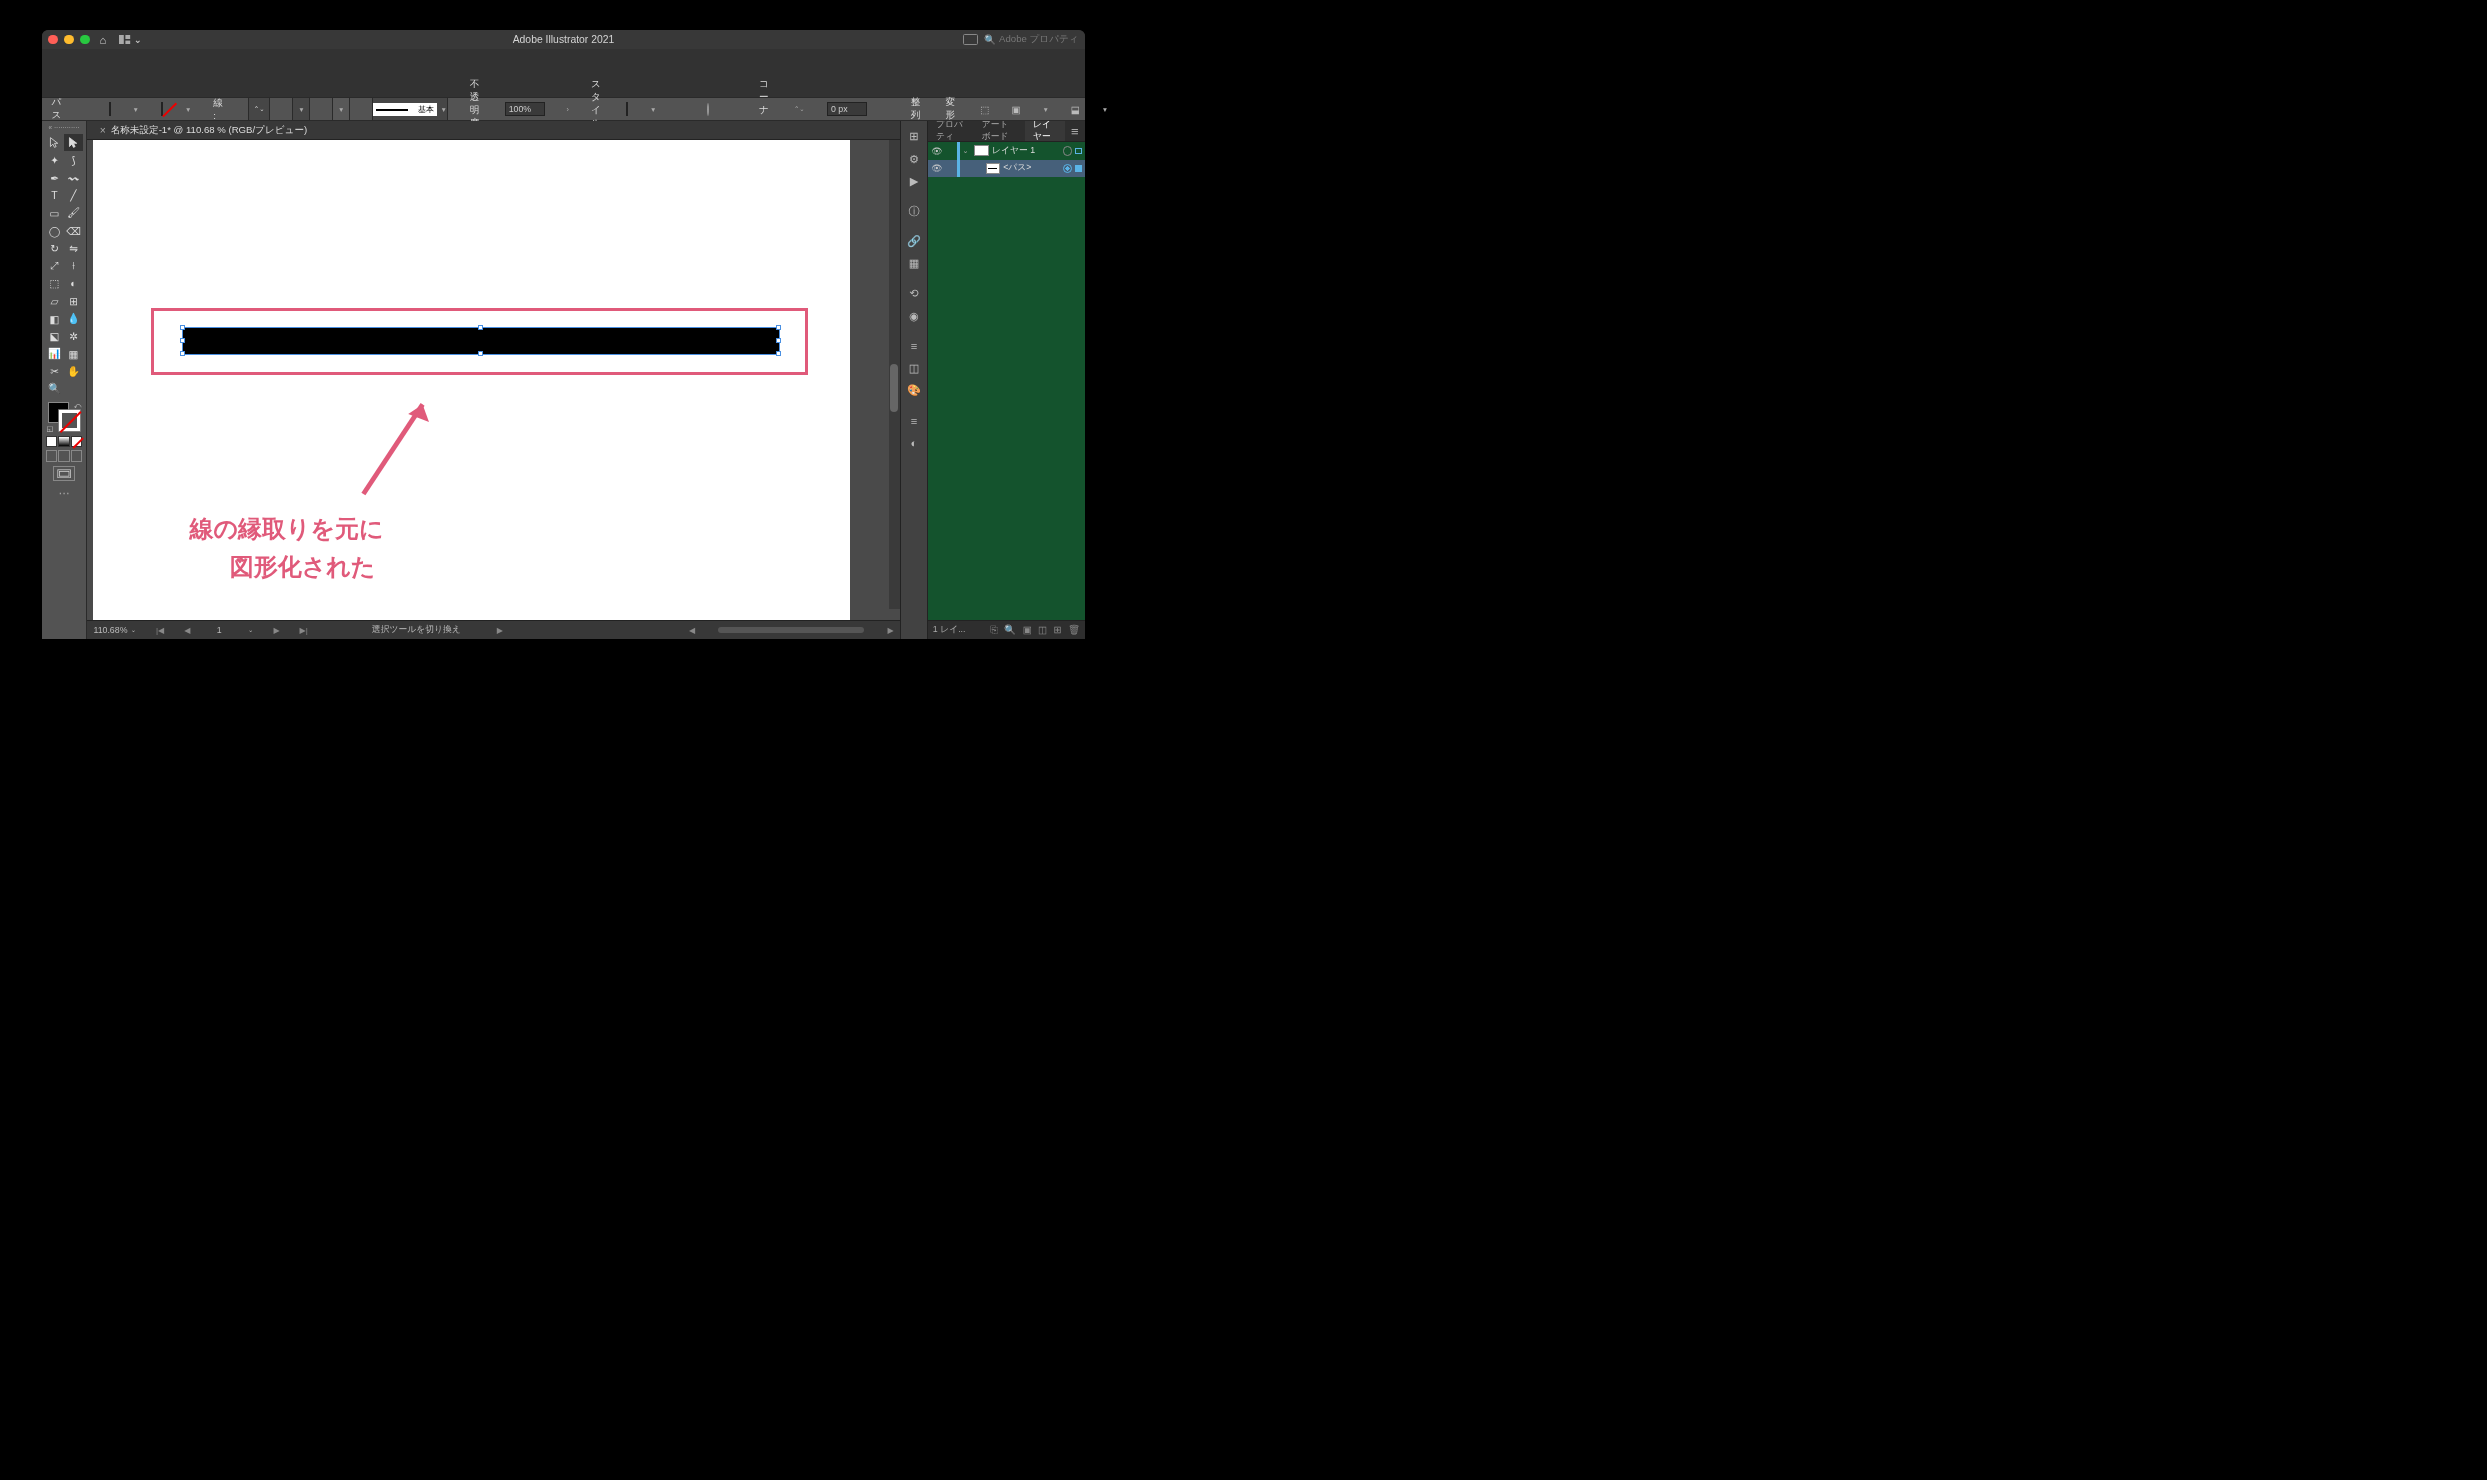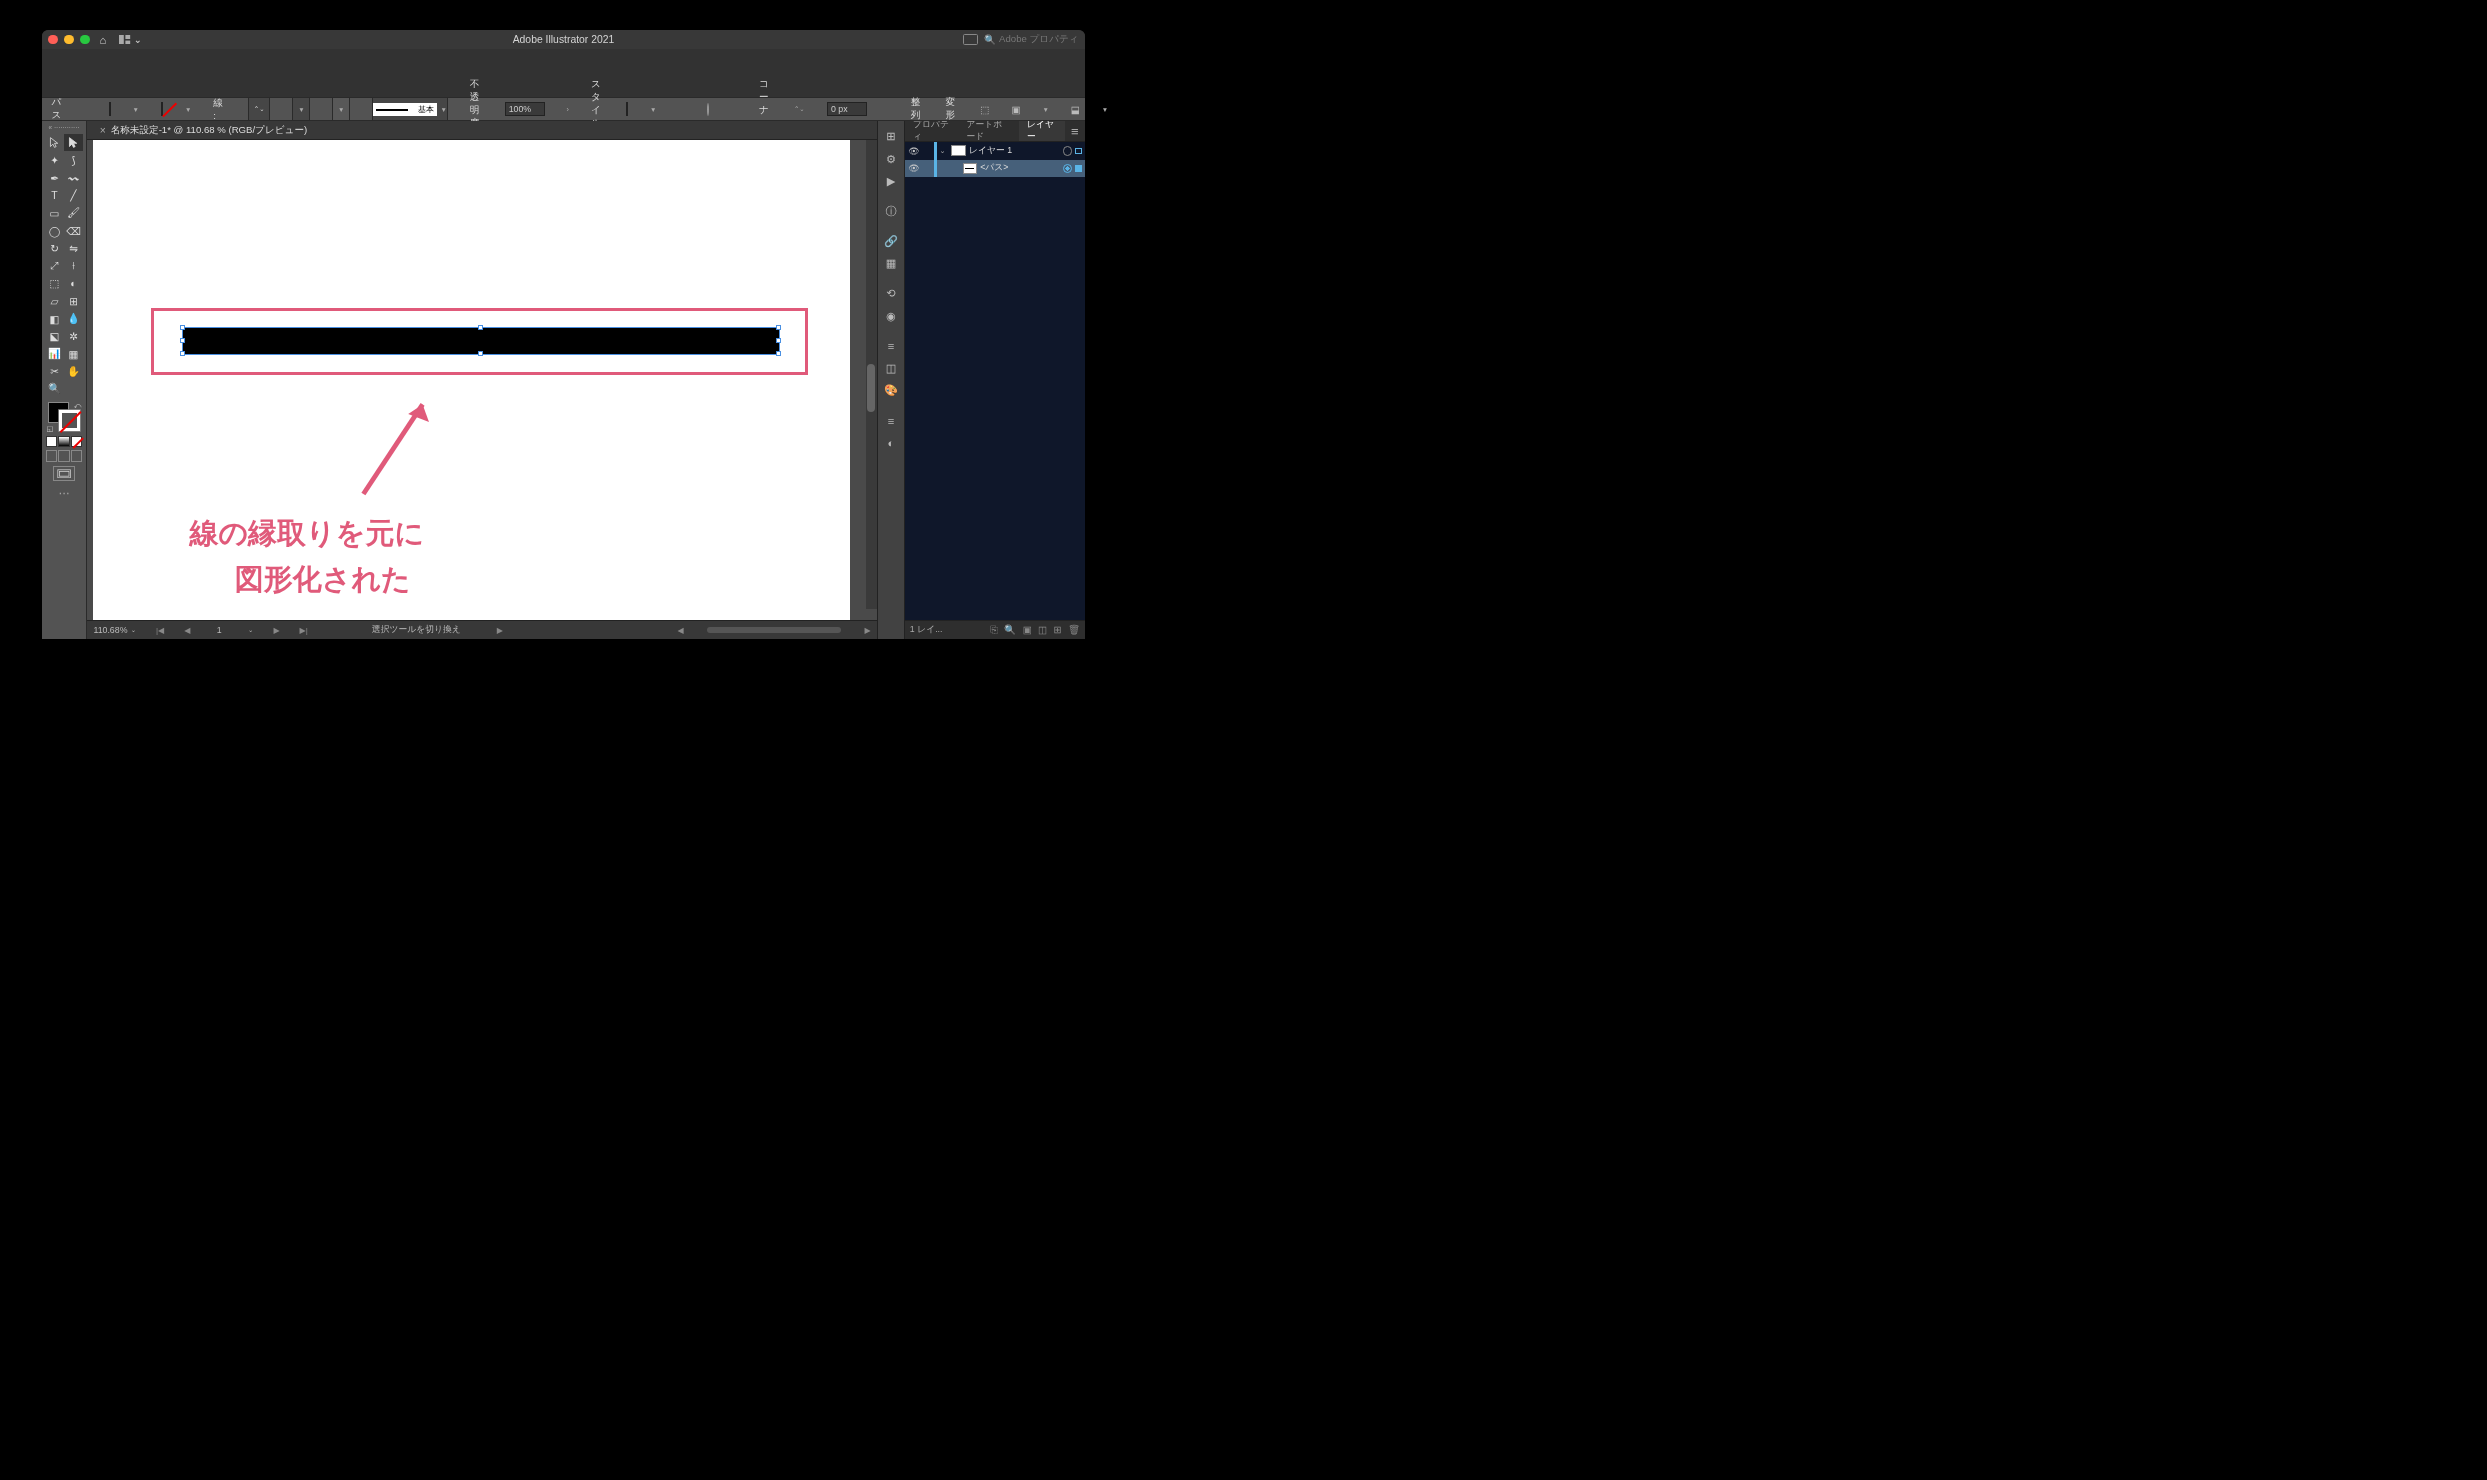--- a/index.html
+++ b/index.html
@@ -68,36 +68,36 @@
 
 .doc-area { flex: 1; display: flex; flex-direction: column; background: #4a4a4a; }
 .doc-tabs { height: 19px; background: #383838; display: flex; align-items: center; padding-left: 6.4px; border-bottom: 0.8px solid #222; }
 .doc-tab { display: flex; align-items: center; gap: 4.8px; color: #ddd; font-size: 9.6px; padding: 0 6.4px; }
 .doc-tab .close-x { color: #aaa; font-size: 10.4px; }
 .canvas-wrap { flex: 1; position: relative; overflow: hidden; }
 .artboard { position: absolute; left: 6.4px; top: 0; width: 757px; height: 529px; background: #fff; }
 .annotation-box { position: absolute; border: 3.2px solid #e05a7a; }
 .black-shape { position: absolute; background: #000; }
 .sel-handle { position: absolute; width: 4.8px; height: 4.8px; background: #fff; border: 0.8px solid #4a90e2; }
-.anno-text { position: absolute; color: #e05a7a; font-weight: 700; font-size: 29px; line-height: 1.6; white-space: nowrap; }
+.anno-text { position: absolute; color: #e05a7a; font-weight: 700; font-size: 24px; line-height: 1.6; white-space: nowrap; }
 .scrollbar-v { position: absolute; right: 0; top: 0; bottom: 11.2px; width: 11.2px; background: #3a3a3a; }
 .v-thumb { position: absolute; left: 1.6px; width: 8px; background: #666; border-radius: 4px; }
 
 
 .statusbar { height: 19px; background: #383838; display: flex; align-items: center; padding: 0 6.4px; color: #bbb; font-size: 8.8px; gap: 20px; border-top: 0.8px solid #222; }
 .status-zoom { display: flex; align-items: center; gap: 3.2px; }
 .nav-btn { color: #888; font-size: 8px; }
 
 
 .right-strip { width: 27px; background: #424242; border-left: 0.8px solid #222; display: flex; flex-direction: column; align-items: center; padding-top: 6.4px; gap: 3.2px; }
 .strip-icon { width: 19px; height: 19px; display: flex; align-items: center; justify-content: center; color: #bbb; font-size: 11.2px; }
 .strip-sep { height: 4.8px; }
 
 
-.layers-panel { width: 181px; background: #0f172a; border-left: 0.8px solid #222; display: flex; flex-direction: column; }
+.layers-panel { width: 158px; background: #14532d; border-left: 0.8px solid #222; display: flex; flex-direction: column; }
 .panel-tabs { display: flex; height: 21px; background: #2e2e2e; align-items: stretch; border-bottom: 0.8px solid #222; }
 .panel-tab { padding: 0 8px; color: #aaa; font-size: 8.8px; display: flex; align-items: center; }
 .panel-tab.active { background: #383838; color: #fff; }
 .panel-menu { margin-left: auto; padding: 0 6.4px; color: #aaa; display: flex; align-items: center; }
 .layer-list { flex: 1; }
 .layer-row { display: flex; align-items: center; height: 17.6px; color: #ddd; font-size: 8.8px; padding-right: 3.2px; }
 .vis-col { width: 17.6px; text-align: center; color: #ccc; }
 .lock-col { width: 11.2px; }
 .expand { width: 11.2px; color: #aaa; font-size: 7.2px; text-align: center; }
 .layer-bar { width: 3.2px; height: 17.6px; background: #5ab4e6; }

